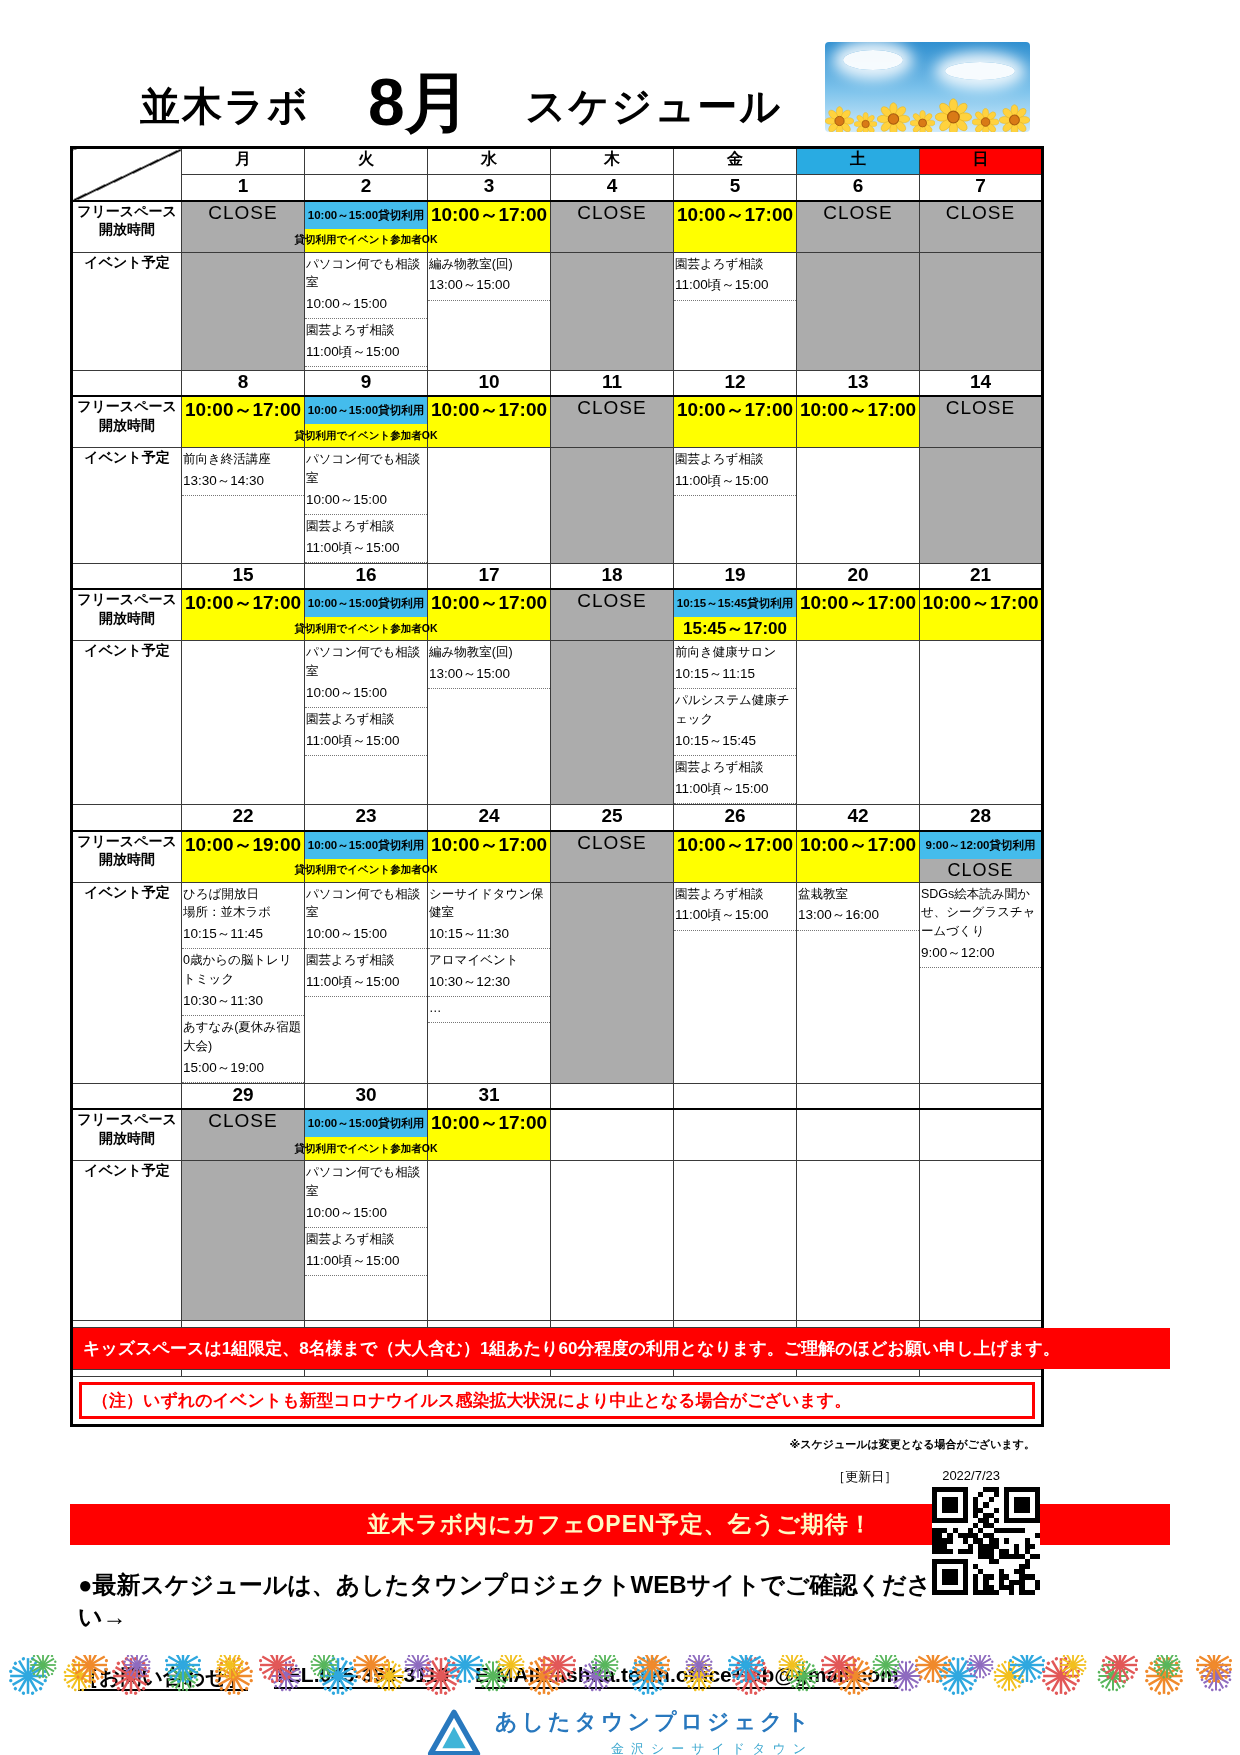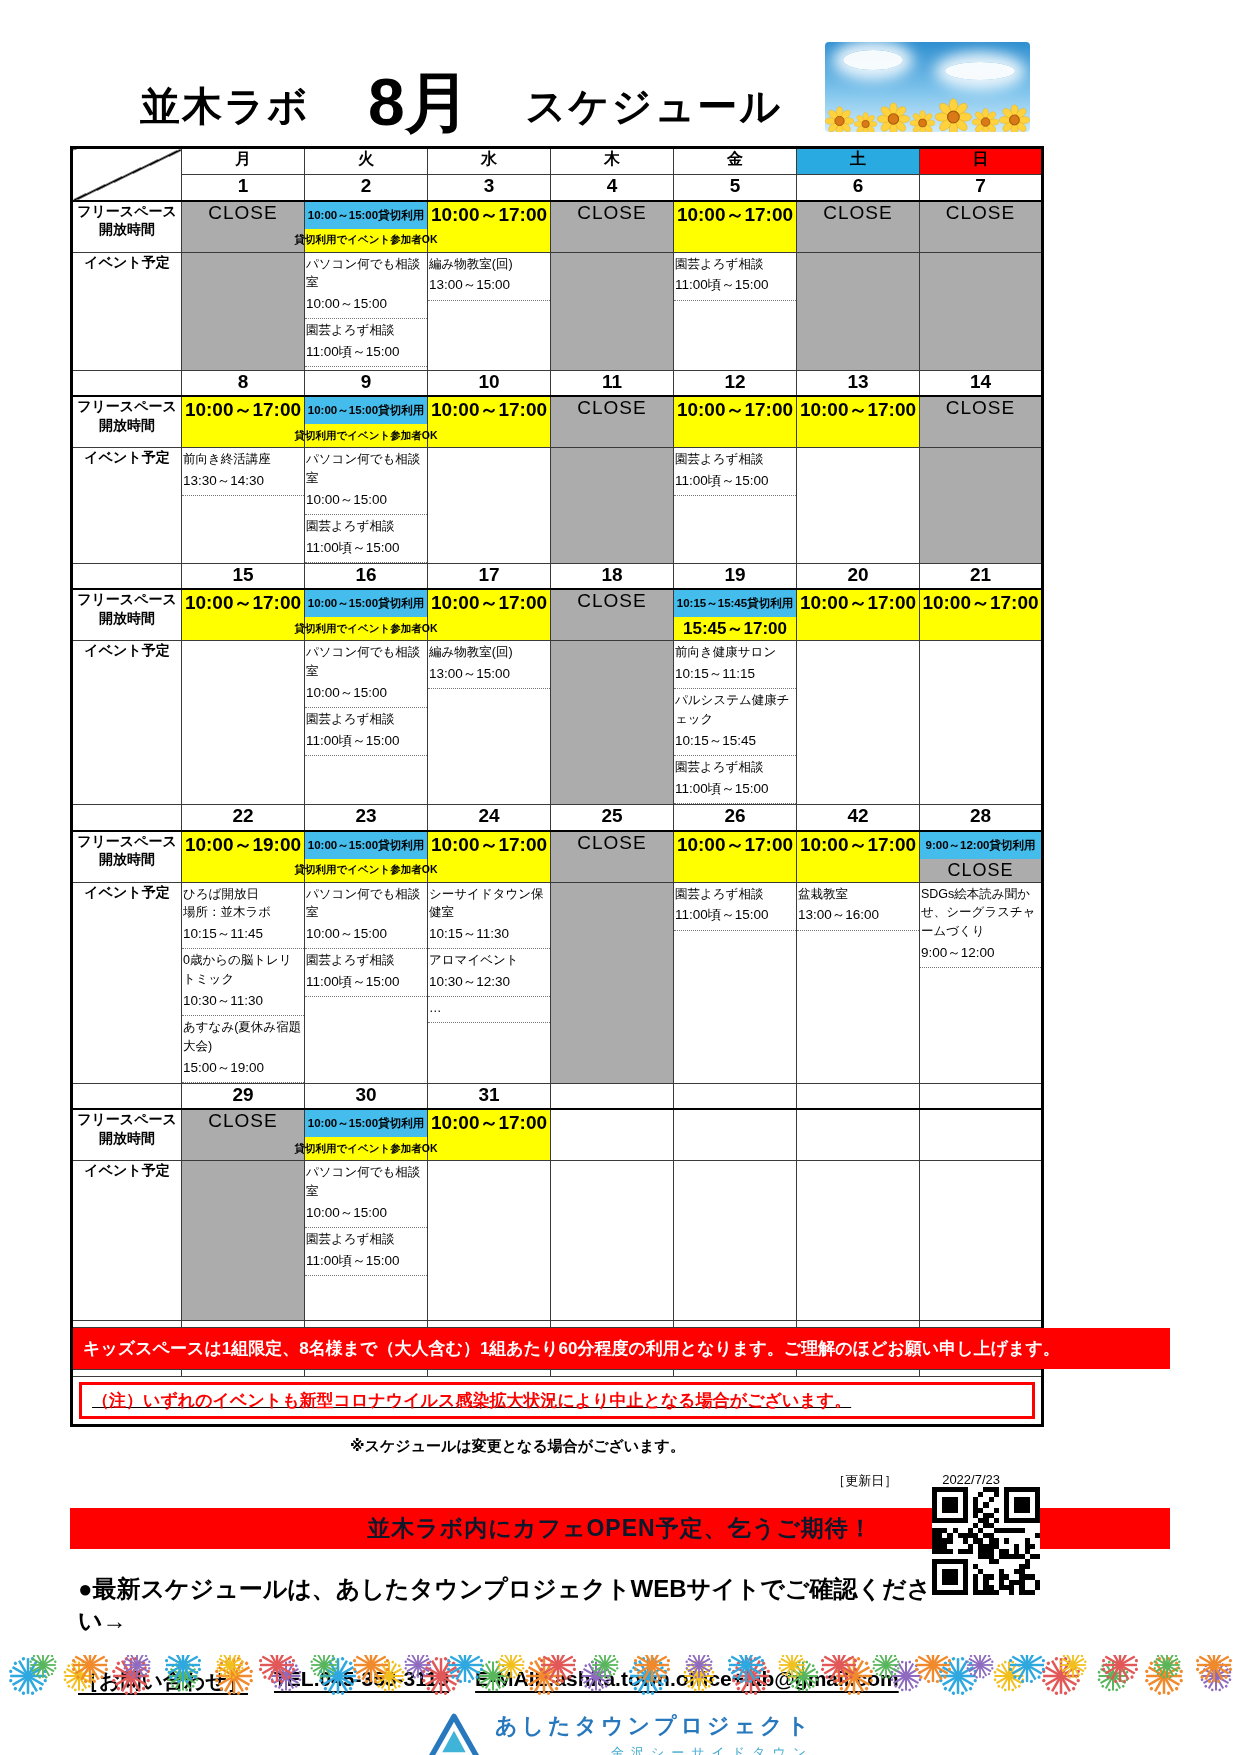--- a/index.html
+++ b/index.html
@@ -37,27 +37,27 @@
   .sp-close{background:#ACACAC;font-size:18px;letter-spacing:1px;}
   .ev{background:#fff;padding:1px 3px;}
   .evgray{background:#ACACAC;}
   .ev-item{border-bottom:1px dotted #777;padding:2px 1px 4px;}
   .ev-title{font-size:12.5px;line-height:1.5;}
   .ev-time{font-size:13.5px;line-height:1.5;padding-top:2px;}
   .sprow td{height:7px;background:#fff;}
   .bannertd{background:#fff;}
   .kids{position:relative;width:1097px;height:41px;background:#FF0000;color:#fff;font-weight:bold;
         font-size:17px;display:flex;align-items:center;padding-left:10px;box-sizing:border-box;z-index:2;}
-  .notetd{background:#fff;height:48px;text-decoration:underline;}
+  .notetd{background:#fff;height:48px;}
   .covid{margin:5px 6px;border:3px solid #FF0000;color:#FF0000;font-weight:bold;font-size:17px;
          padding:4px 10px;}
   
-  .changenote{margin-top:10px;padding-right:205px;text-align:center;font-size:15px;font-weight:bold;}
+  .changenote{margin-top:10px;padding-right:205px;text-align:right;font-size:11px;font-weight:bold;}
   .updated{display:flex;justify-content:flex-end;gap:45px;padding-right:240px;margin-top:16px;font-size:13px;}
-  .cafebanner{margin:18px 70px 0 70px;height:41px;background:#FF0000;color:#0f172a;font-weight:bold;
+  .cafebanner{margin:18px 70px 0 70px;height:41px;background:#FF0000;color:#fef9c3;font-weight:bold;
               font-size:23px;display:flex;align-items:center;justify-content:center;letter-spacing:1px;}
   .webline{margin:24px 0 0 78px;font-size:24px;font-weight:900;width:860px;}
   .contact{margin:30px 0 0 78px;font-size:21px;font-weight:900;text-decoration:underline;
            text-underline-offset:5px;display:flex;gap:26px;width:860px;}
   .qr{position:absolute;right:200px;top:1487px;width:108px;height:108px;}
   .logo{display:flex;align-items:center;justify-content:center;margin-top:16px;gap:14px;}
   .logo-txts{display:flex;flex-direction:column;align-items:flex-end;}
   .logo-main{color:#2878BE;font-size:22px;font-weight:bold;letter-spacing:4px;}
   .logo-sub{color:#3FA9D0;font-size:13px;letter-spacing:7px;margin-top:3px;}
   .fireworks{position:absolute;left:0;right:0;bottom:0;height:100px;overflow:hidden;}

